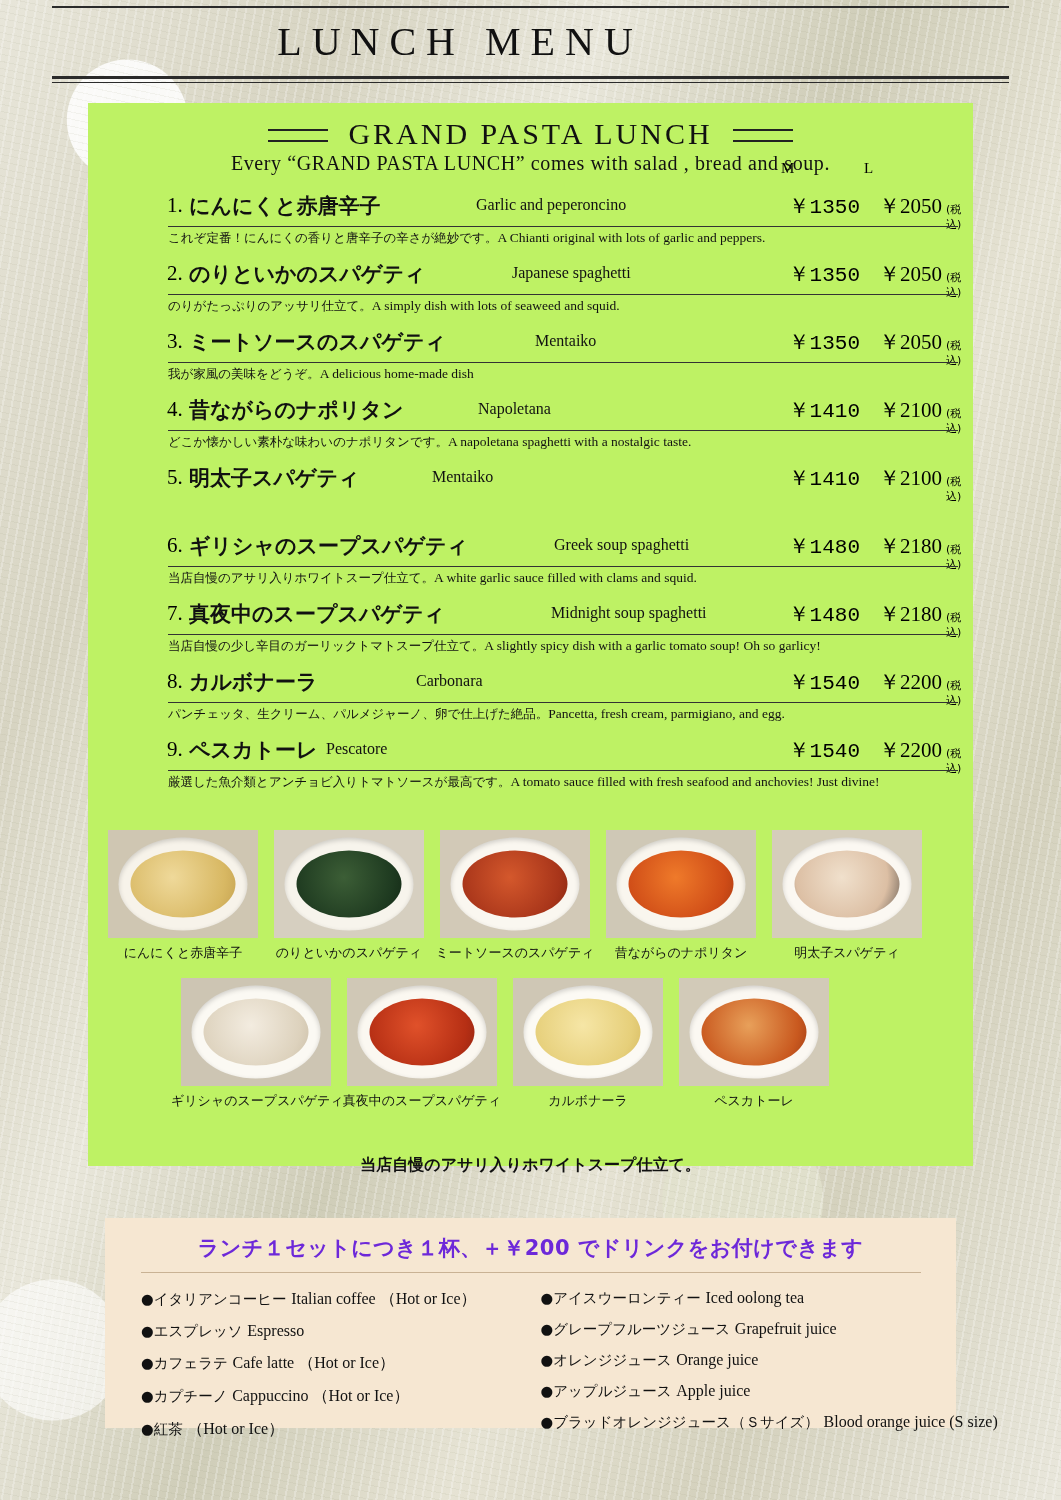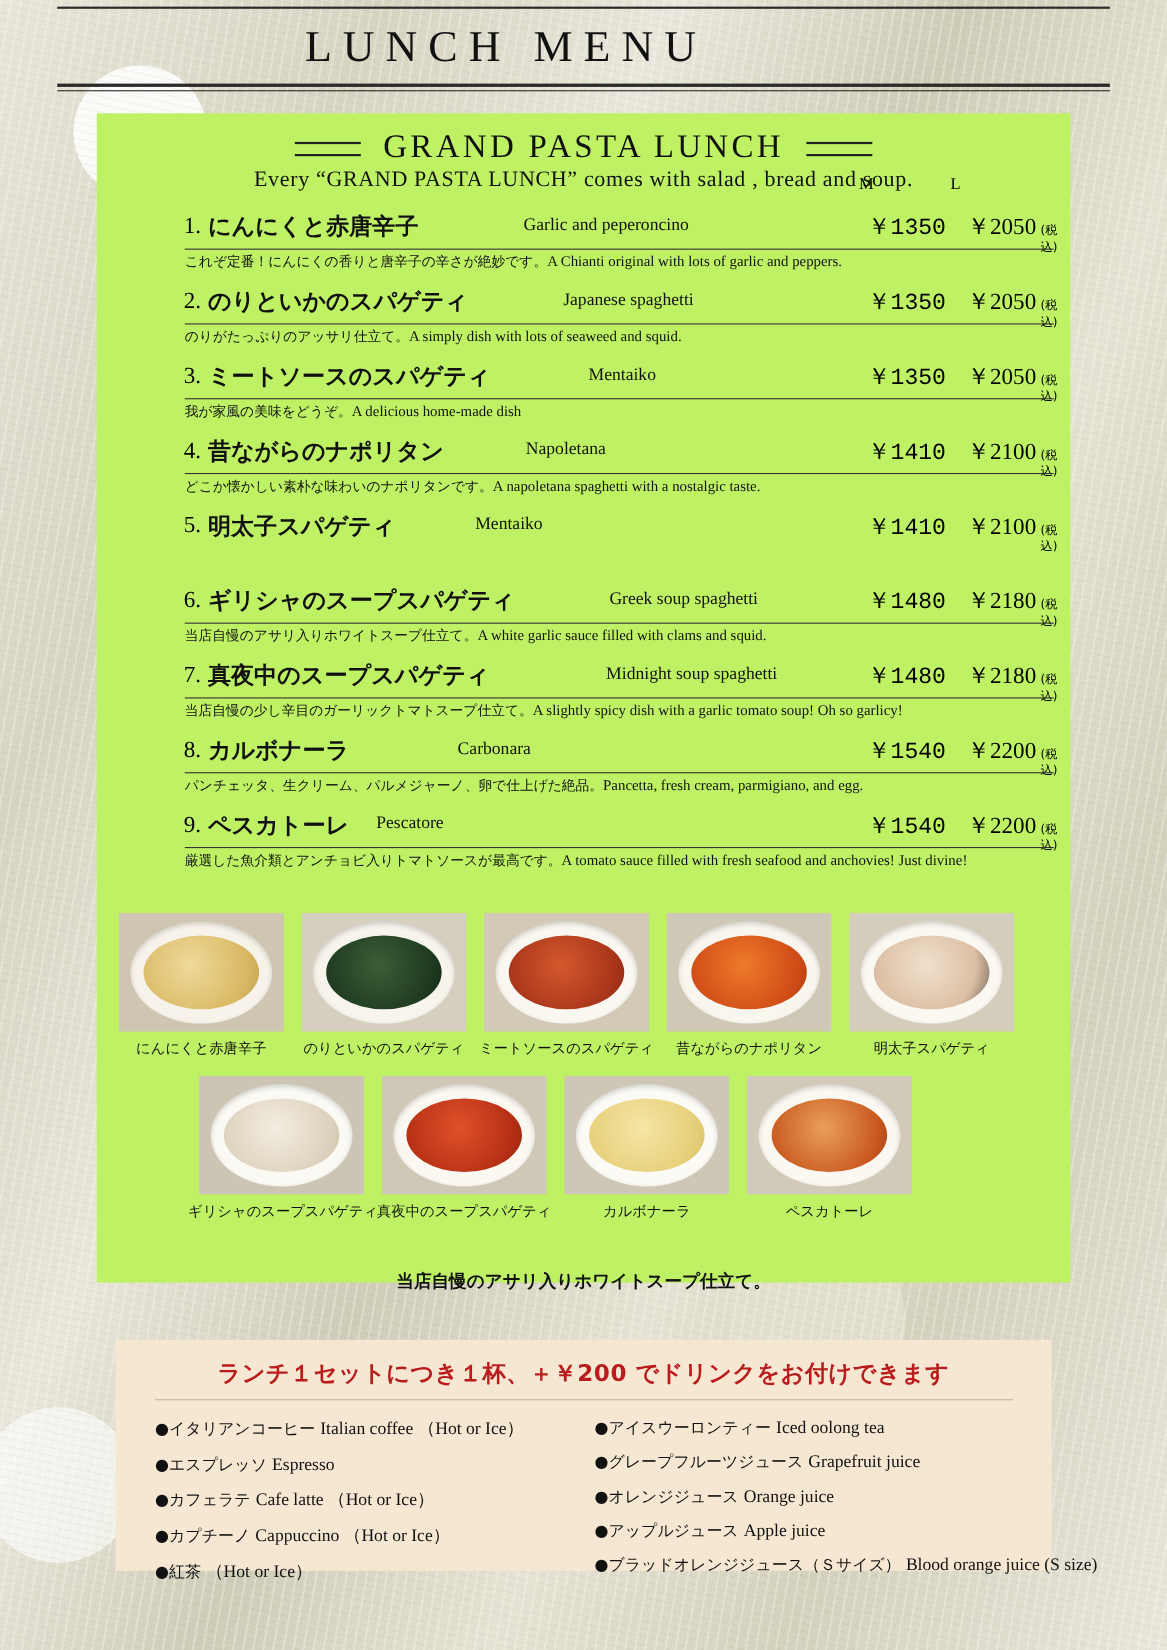--- a/index.html
+++ b/index.html
@@ -108,21 +108,21 @@
     position:absolute;left:0;top:1050px;width:885px;text-align:center;
     font-size:16px;font-family:"DejaVu Sans",sans-serif;font-weight:600;color:#111;
   }
 
   
   .drinks{
     position:absolute;left:105px;top:1218px;width:851px;height:210px;
     background:#f6e7d2;
   }
   .drinks h3{
-    margin:0;padding:16px 0 10px;text-align:center;font-size:21px;color:#b91c1c;
+    margin:0;padding:16px 0 10px;text-align:center;font-size:21px;color:#6d28d9;
     font-family:"DejaVu Sans",sans-serif;font-weight:700;letter-spacing:.5px;
   }
   .drinks .hr{width:780px;height:1px;background:#c9b294;margin:0 auto 10px;}
   .dcols{display:flex;padding:0 26px;}
   .dcol{width:50%;}
   .dcol div{font-size:14.5px;color:#111;padding:6px 0 6px 10px;font-family:"DejaVu Sans",sans-serif;white-space:nowrap;}
   .dcol div .en{font-family:"Liberation Serif",serif;font-size:16px;}
 </style>
 </head>
 <body>
@@ -227,21 +227,21 @@
         <span class="name-en" style="left:328px">Carbonara</span>
         <span class="price-m">￥1540</span>
         <span class="price-l">￥2200</span>
         <span class="tax">(税込)</span>
         <div class="desc"><span>パンチェッタ、生クリーム、パルメジャーノ、卵で仕上げた絶品。</span><span class="en">Pancetta, fresh cream, parmigiano, and egg.</span></div>
       </div>
 
       <div class="item">
         <span class="num">9.</span>
         <span class="name-jp" style="left:101px">ペスカトーレ</span>
-        <span class="name-en" style="left:254px">Pescatore</span>
+        <span class="name-en" style="left:238px">Pescatore</span>
         <span class="price-m">￥1540</span>
         <span class="price-l">￥2200</span>
         <span class="tax">(税込)</span>
         <div class="desc"><span>厳選した魚介類とアンチョビ入りトマトソースが最高です。</span><span class="en">A tomato sauce filled with fresh seafood and anchovies! Just divine!</span></div>
       </div>
 
     </div>
 
     <div class="photos">
 

